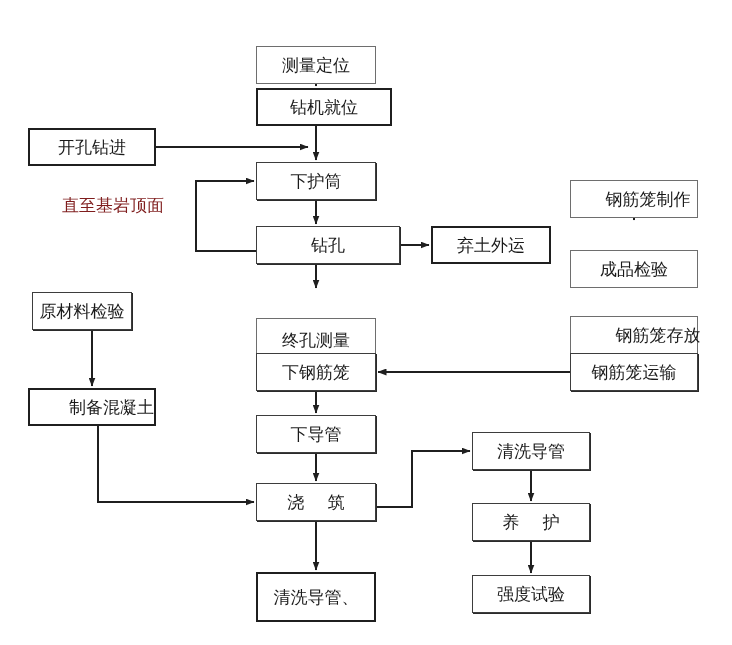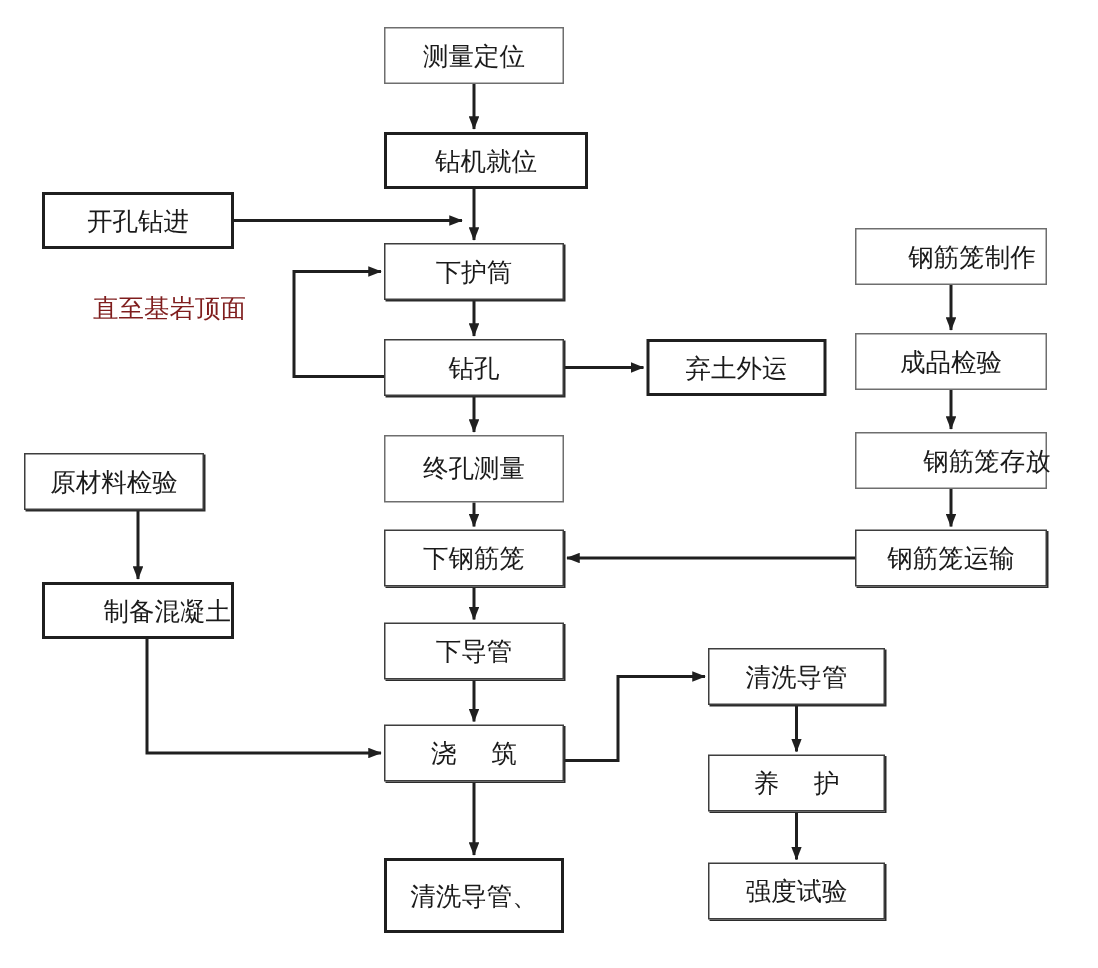--- a/index.html
+++ b/index.html
@@ -34,21 +34,21 @@
     color: #1a1a1a;
     font-size: 17px;
     line-height: 1;
     white-space: nowrap;
   }
   .node-box .node-label {
     display: block;
     text-align: center;
   }
   
-  .bw-thin  { border: 1px solid #6e6e6e; }
+  .bw-thin  { border: 1px solid #6e6e6e; margin-top: 28px; }
   .bw-med   { border: 1px solid #3d3d3d; box-shadow: 1px 1px 0 0 #2b2b2b; }
   .bw-bold  { border: 2px solid #1f1f1f; }
   .spaced { letter-spacing: 0.55em; text-indent: 0.55em; }
   .free-label {
     position: absolute;
     color: #7f1d1d;
     font-size: 17px;
     line-height: 1;
     white-space: nowrap;
   }
@@ -94,42 +94,42 @@
       </div>
       <div class="node-box bw-bold" style="left: 256px; top: 88px; width: 136px; height: 38px;">
         <span class="node-label">钻机就位</span>
       </div>
       <div class="node-box bw-bold" style="left: 28px; top: 128px; width: 128px; height: 38px;">
         <span class="node-label">开孔钻进</span>
       </div>
       <div class="node-box bw-med" style="left: 256px; top: 162px; width: 120px; height: 38px;">
         <span class="node-label">下护筒</span>
       </div>
-      <div class="node-box bw-med" style="left: 256px; top: 226px; width: 120px; height: 38px; align-items: center;">
+      <div class="node-box bw-med" style="left: 256px; top: 226px; width: 144px; height: 38px; align-items: center;">
         <span class="node-label">钻孔</span>
       </div>
       <div class="node-box bw-bold" style="left: 431px; top: 226px; width: 120px; height: 38px;">
         <span class="node-label">弃土外运</span>
       </div>
       <div class="node-box bw-thin" style="left: 570px; top: 152px; width: 128px; height: 38px; padding-left: 28px;">
         <span class="node-label">钢筋笼制作</span>
       </div>
       <div class="node-box bw-thin" style="left: 570px; top: 222px; width: 128px; height: 38px;">
         <span class="node-label">成品检验</span>
       </div>
       <div class="node-box bw-thin" style="left: 570px; top: 288px; width: 128px; height: 38px; padding-left: 48px;">
         <span class="node-label">钢筋笼存放</span>
       </div>
       <div class="node-box bw-med" style="left: 570px; top: 353px; width: 128px; height: 38px;">
         <span class="node-label">钢筋笼运输</span>
       </div>
       <div class="node-box bw-thin" style="left: 256px; top: 290px; width: 120px; height: 45px; font-family: Liberation Serif, serif;">
         <span class="node-label">终孔测量</span>
       </div>
-      <div class="node-box bw-med" style="left: 16px; top: 292px; width: 120px; height: 38px; margin-top: 10px;">
+      <div class="node-box bw-med" style="left: 32px; top: 292px; width: 100px; height: 38px;">
         <span class="node-label">原材料检验</span>
       </div>
       <div class="node-box bw-med" style="left: 256px; top: 353px; width: 120px; height: 38px;">
         <span class="node-label">下钢筋笼</span>
       </div>
       <div class="node-box bw-bold" style="left: 28px; top: 388px; width: 128px; height: 38px; justify-content: flex-end;">
         <span class="node-label">制备混凝土</span>
       </div>
       <div class="node-box bw-med" style="left: 256px; top: 415px; width: 120px; height: 38px;">
         <span class="node-label">下导管</span>

